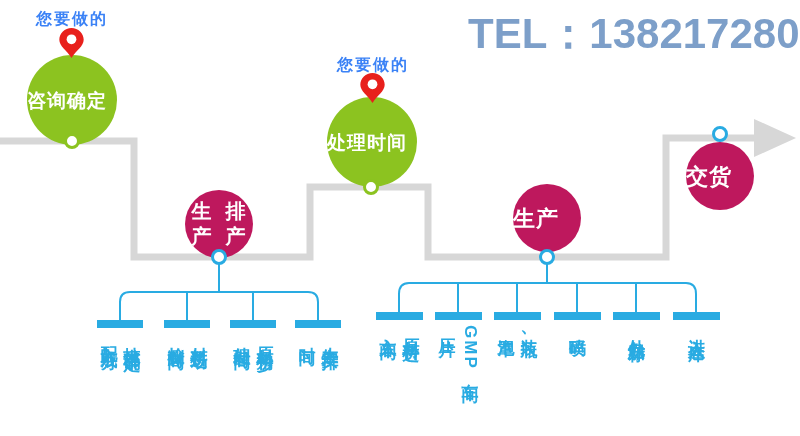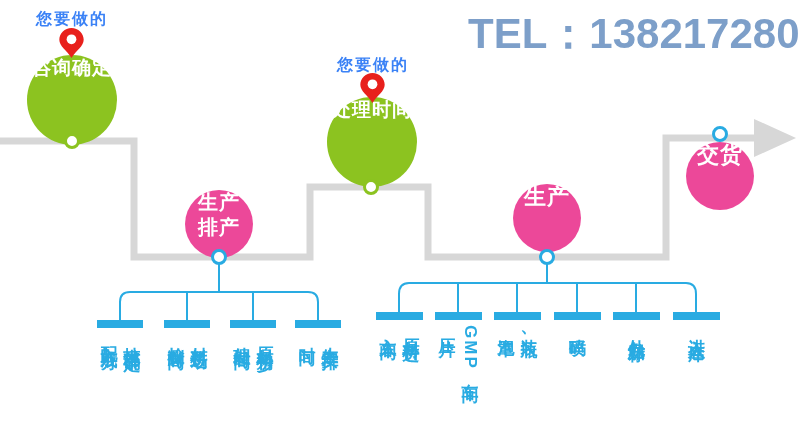--- a/index.html
+++ b/index.html
@@ -20,24 +20,24 @@
 
   
   .pin-label{
     color:#3b82f6;font-size:16px;font-weight:bold;letter-spacing:2px;
     white-space:nowrap;
   }
 
   
   .node{
     border-radius:50%;color:#ffffff;font-weight:bold;text-align:center;
-    display:flex;flex-direction:column;justify-content:flex-start;align-items:center;
+    display:flex;justify-content:space-between;align-items:center;
   }
   .node.green{background:#8cc320;width:90px;height:90px;font-size:19px;line-height:25px;letter-spacing:1px;}
-  .node.blue{background:#ec4899;width:68px;height:68px;font-size:20px;line-height:25px;letter-spacing:1px;}
+  .node.blue{background:#be185d;width:68px;height:68px;font-size:20px;line-height:25px;letter-spacing:1px;}
   .node.blue.single{font-size:22px;}
 
   
   .dot{
     width:10px;height:10px;border-radius:50%;background:#ffffff;
   }
   .dot.green{border:3px solid #8cc320;}
   .dot.blue{border:3px solid #29abe2;}
 
   

